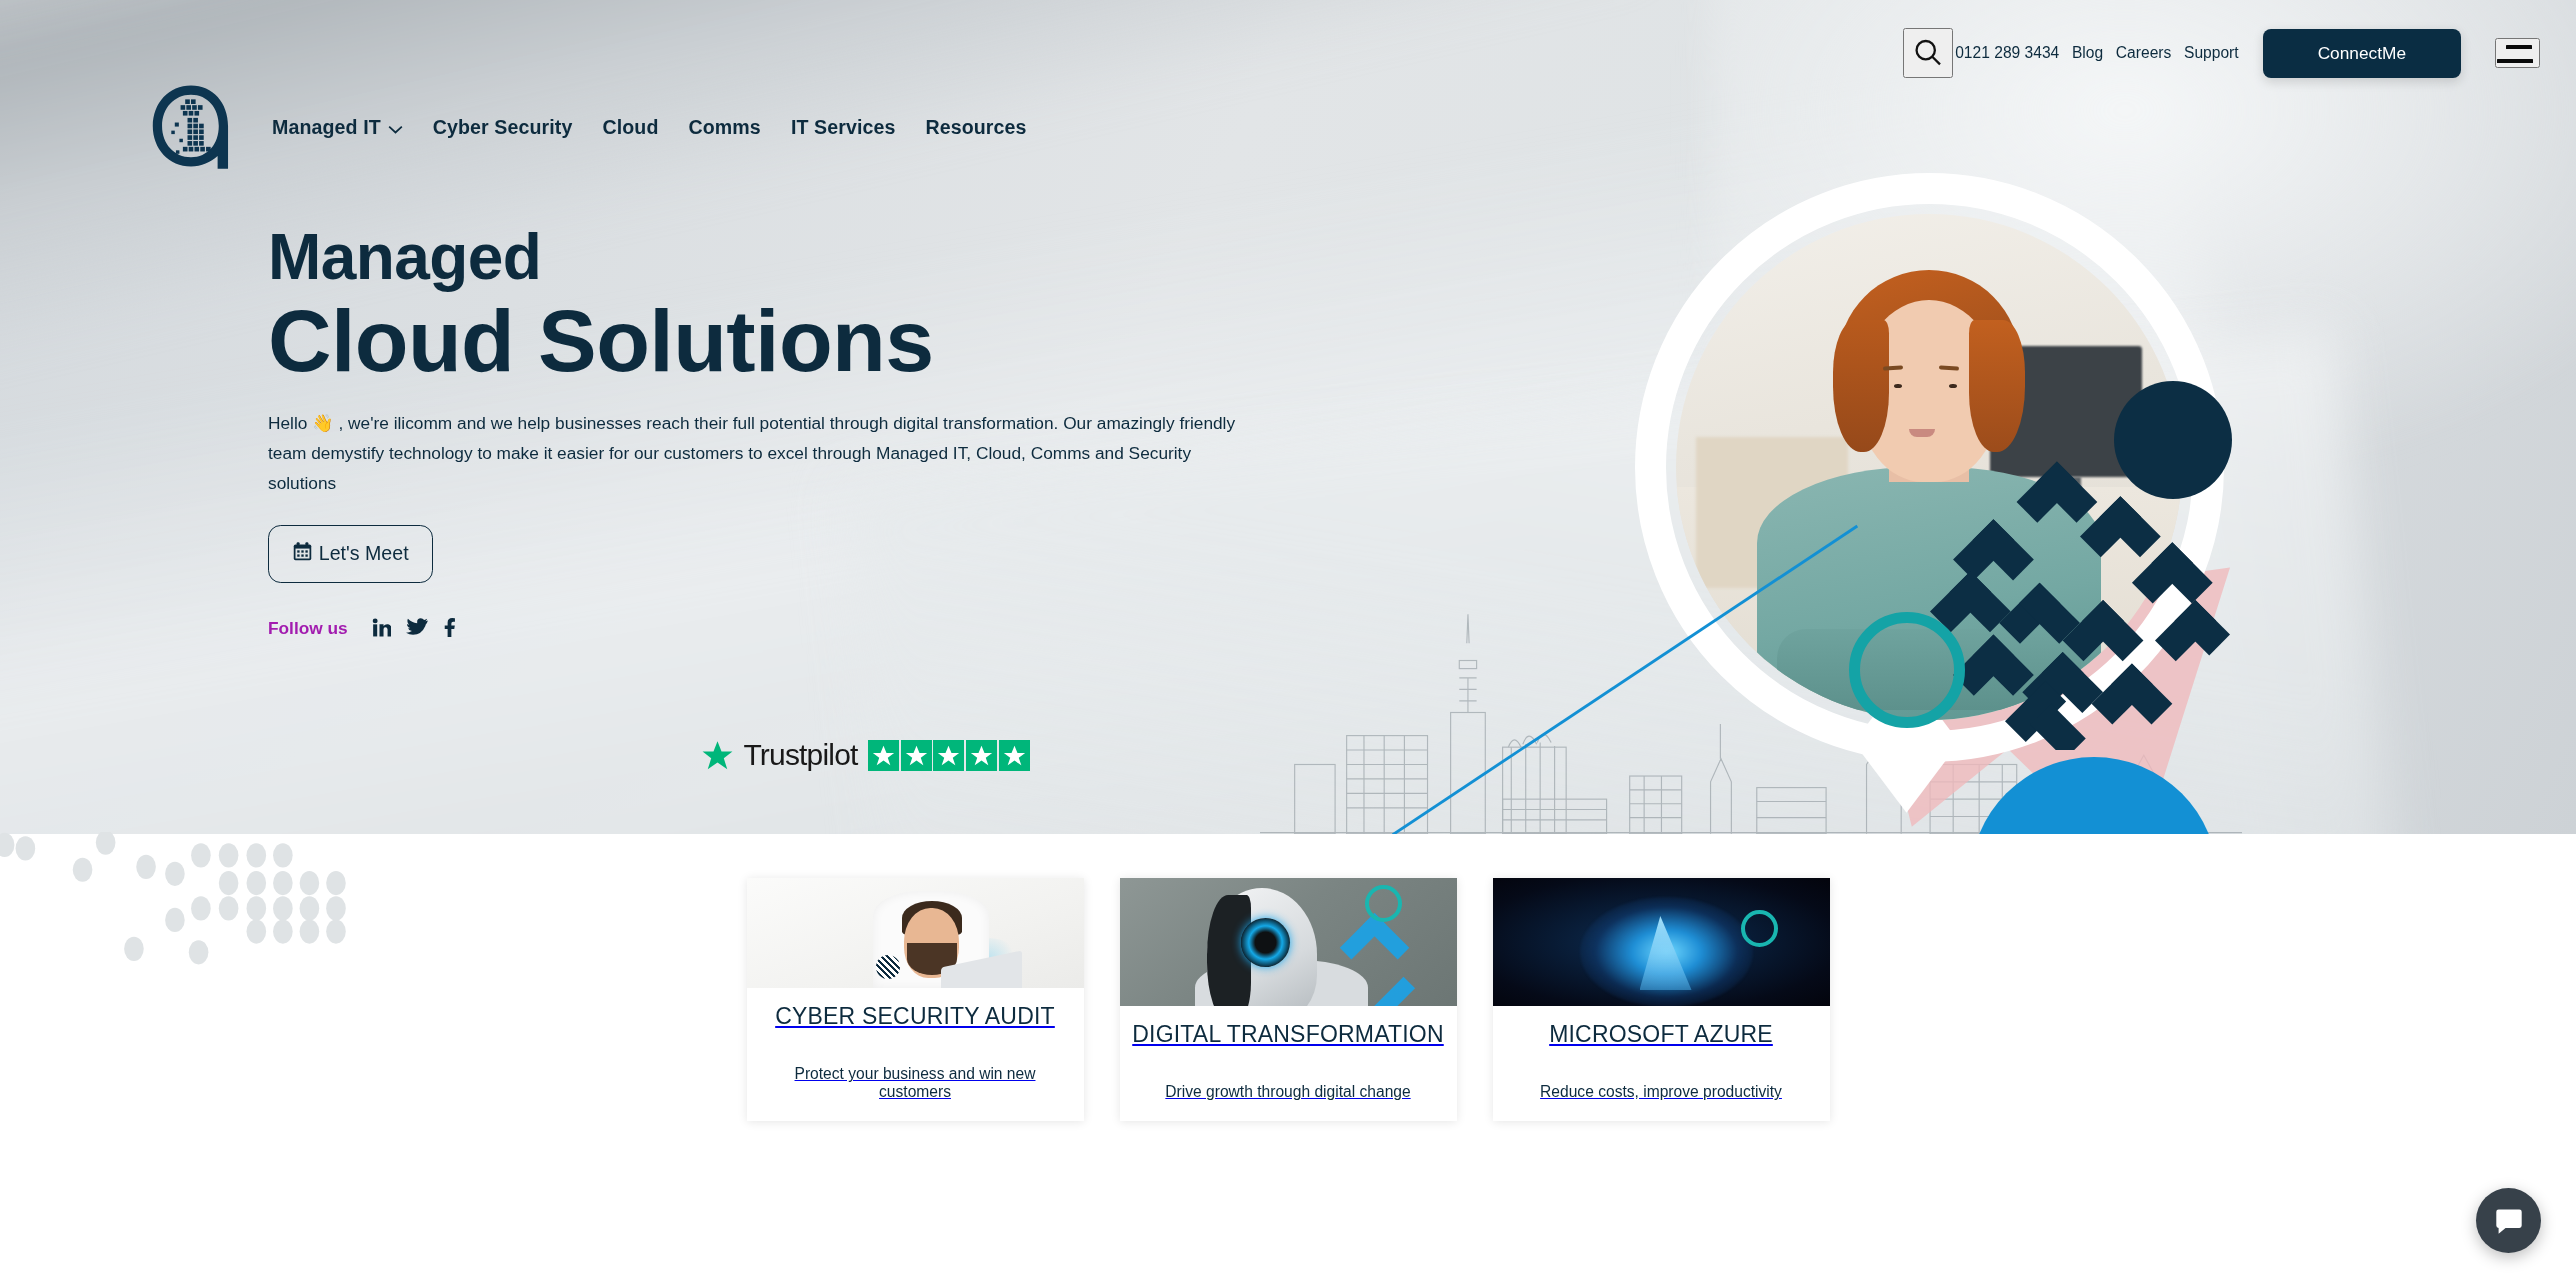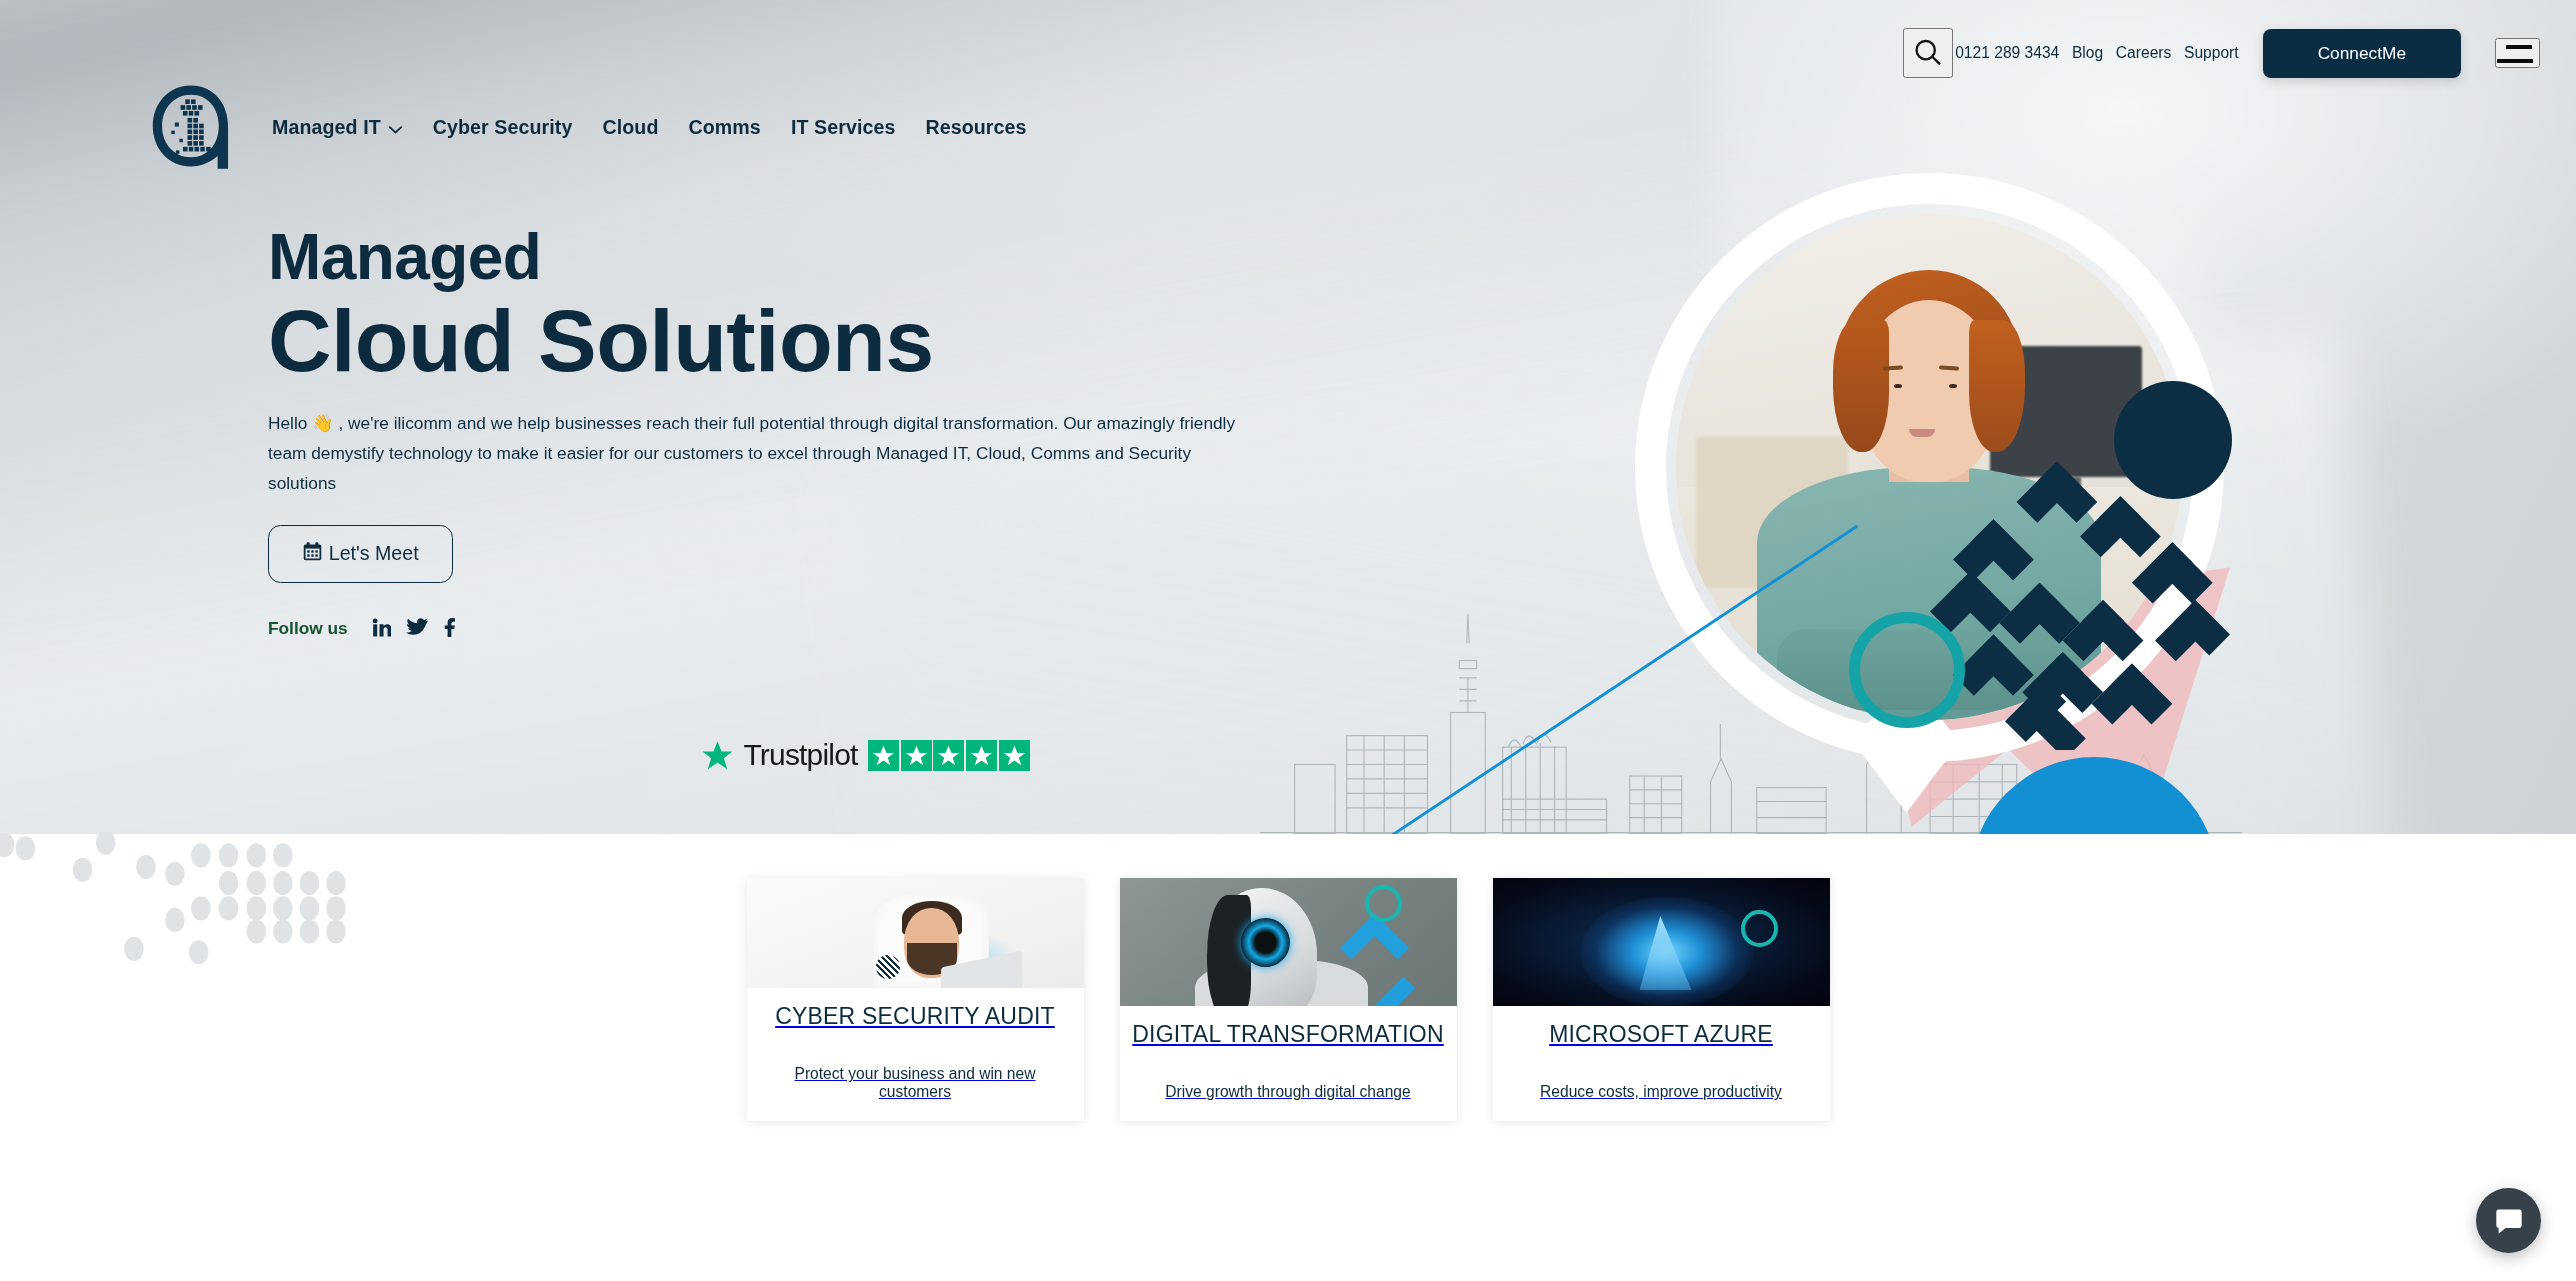--- a/index.html
+++ b/index.html
@@ -195,24 +195,24 @@
   }
   .h-l1{ font-size:64px; display:block; }
   .h-l2{ font-size:88px; display:block; margin-top:8px; }
   .h-l3{ font-size:57px; display:block; margin-top:12.7px; letter-spacing:-0.3px; }
   p.intro{
     margin-top:24px; color:#0d2b3e; font-size:17.3px; line-height:1.72; max-width:982px;
   }
   .lets-meet{
     margin-top:26.6px; display:inline-flex; align-items:center; gap:5.8px;
     border:1.7px solid #0d2b3e; border-radius:12.7px; background:transparent;
-    padding:15px 33px; color:#0d2b3e; font-size:19.6px; cursor:pointer;
+    padding:15px 23px; color:#0d2b3e; font-size:19.6px; cursor:pointer;
   }
   .follow-row{ margin-top:35px; display:flex; align-items:center; gap:16px; }
-  .follow-row .lbl{ color:#14532d; font-size:17.3px; font-weight:700; }
+  .follow-row .lbl{ color:#a21caf; font-size:17.3px; font-weight:700; }
   .social{ display:flex; align-items:center; gap:15px; margin-left:8px; }
 
   
   .trustpilot{
     position:absolute; left:702px; top:738px; display:flex; align-items:center; gap:10.4px; z-index:30;
   }
   .tp-name{ color:#191919; font-size:30px; letter-spacing:-0.8px; font-weight:400; }
   .tp-stars{ display:flex; gap:1.7px; }
   .tp-star{ width:31px; height:31px; background:#00b67a; display:flex; align-items:center; justify-content:center; }
 

